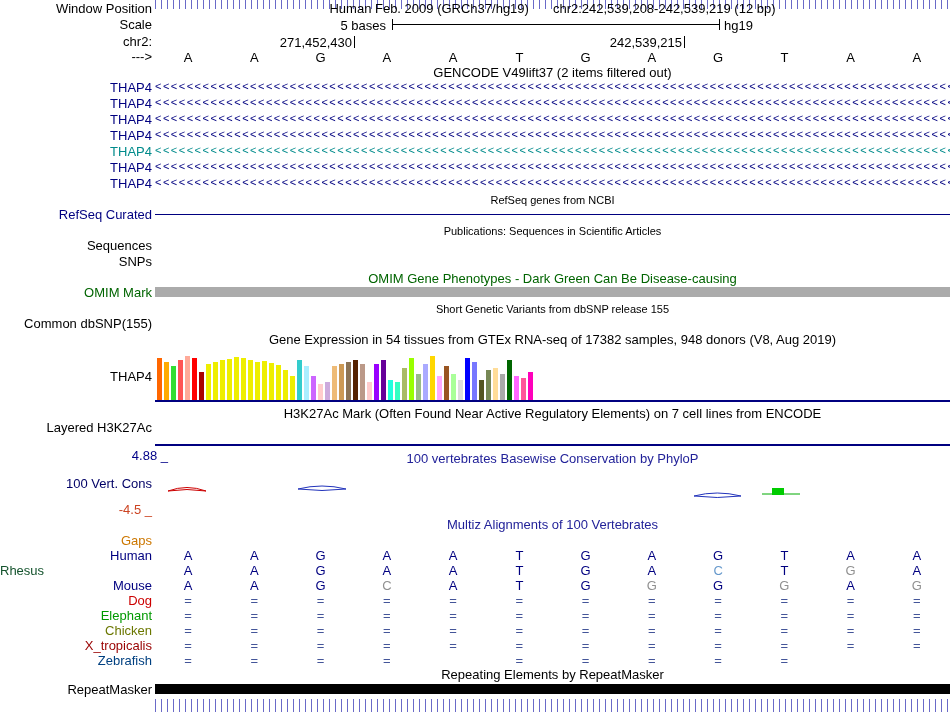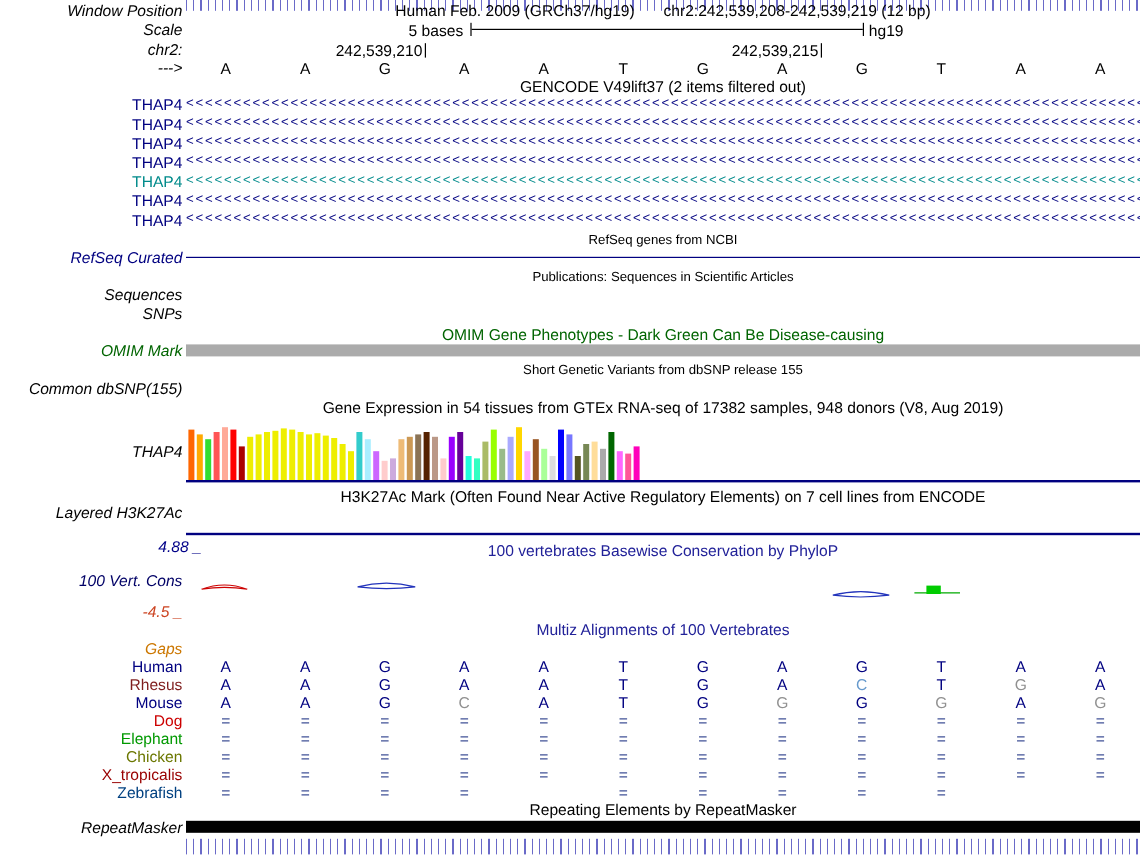--- a/index.html
+++ b/index.html
@@ -3,21 +3,21 @@
 <meta charset="utf-8">
 <style>
   html,body { margin:0; padding:0; background:#fff; }
   #screen {
     position:relative; width:950px; height:713px; background:#ffffff;
     font-family:"Liberation Sans", sans-serif; font-size:13px; color:#000;
     overflow:hidden;
   }
   .lbl {
     position:absolute; left:0; width:152px; text-align:right;
-    height:13px; line-height:13px; white-space:nowrap;font-style:italic;
+    height:13px; line-height:13px; white-space:nowrap;
   }
   .ctr {
     position:absolute; left:155px; width:795px; text-align:center;
     height:13px; line-height:13px; white-space:nowrap;
   }
   .small { font-size:11px; }
   .tick-row {
     position:absolute; left:155px; width:795px;
     background:repeating-linear-gradient(90deg,#6a6ac8 0 1px, transparent 1px 6px);
   }
@@ -35,21 +35,21 @@
   <div class="ctr" style="top:2px;">
     <span>Human Feb. 2009 (GRCh37/hg19)</span><span class="abs" style="position:static;display:inline-block;width:24px;"></span><span>chr2:242,539,208-242,539,219 (12 bp)</span>
   </div>
 
   <div class="lbl" style="top:18px;">Scale</div>
   <div class="abs" style="top:18px;left:300px;width:86px;text-align:right;">5 bases</div>
   <div class="abs" style="top:19px;left:392px;width:326px;height:11px;border-left:1px solid #000;border-right:1px solid #000;background:linear-gradient(#000,#000) center/100% 1px no-repeat;"></div>
   <div class="abs" style="top:18px;left:724px;">hg19</div>
 
   <div class="lbl" style="top:35px;">chr2:</div>
-  <div class="abs" style="top:35px;left:200px;width:152px;text-align:right;">242,539,210</div>
+  <div class="abs" style="top:35px;left:200px;width:152px;text-align:right;">271,452,430</div>
   <div class="abs" style="top:36px;left:354px;width:1px;height:12px;background:#000;"></div>
   <div class="abs" style="top:35px;left:530px;width:152px;text-align:right;">242,539,215</div>
   <div class="abs" style="top:36px;left:684px;width:1px;height:12px;background:#000;"></div>
 
   <div class="lbl" style="top:50px;">---&gt;</div>
 
   <div class="ctr" style="top:66px;">GENCODE V49lift37 (2 items filtered out)</div>
 
   <div class="ctr small" style="top:194px;">RefSeq genes from NCBI</div>
   <div class="lbl" style="top:208px;color:#000080;">RefSeq Curated</div>
@@ -182,21 +182,21 @@
     <div style="position: absolute; top: 548px; left: 287.5px; width: 66.25px; text-align: center; color: rgb(0, 0, 128);">G</div>
     <div style="position: absolute; top: 548px; left: 353.75px; width: 66.25px; text-align: center; color: rgb(0, 0, 128);">A</div>
     <div style="position: absolute; top: 548px; left: 420px; width: 66.25px; text-align: center; color: rgb(0, 0, 128);">A</div>
     <div style="position: absolute; top: 548px; left: 486.25px; width: 66.25px; text-align: center; color: rgb(0, 0, 128);">T</div>
     <div style="position: absolute; top: 548px; left: 552.5px; width: 66.25px; text-align: center; color: rgb(0, 0, 128);">G</div>
     <div style="position: absolute; top: 548px; left: 618.75px; width: 66.25px; text-align: center; color: rgb(0, 0, 128);">A</div>
     <div style="position: absolute; top: 548px; left: 685px; width: 66.25px; text-align: center; color: rgb(0, 0, 128);">G</div>
     <div style="position: absolute; top: 548px; left: 751.25px; width: 66.25px; text-align: center; color: rgb(0, 0, 128);">T</div>
     <div style="position: absolute; top: 548px; left: 817.5px; width: 66.25px; text-align: center; color: rgb(0, 0, 128);">A</div>
     <div style="position: absolute; top: 548px; left: 883.75px; width: 66.25px; text-align: center; color: rgb(0, 0, 128);">A</div>
-    <div style="position: absolute; top: 563px; left: 0px; width: 152px; text-align: right; color: #7f1d1d; white-space: nowrap;">Rhesus</div>
+    <div style="position: absolute; top: 563px; left: 0px; width: 152px; text-align: left; color: #14532d; white-space: nowrap;">Rhesus</div>
     <div style="position: absolute; top: 563px; left: 155px; width: 66.25px; text-align: center; color: rgb(0, 0, 128);">A</div>
     <div style="position: absolute; top: 563px; left: 221.25px; width: 66.25px; text-align: center; color: rgb(0, 0, 128);">A</div>
     <div style="position: absolute; top: 563px; left: 287.5px; width: 66.25px; text-align: center; color: rgb(0, 0, 128);">G</div>
     <div style="position: absolute; top: 563px; left: 353.75px; width: 66.25px; text-align: center; color: rgb(0, 0, 128);">A</div>
     <div style="position: absolute; top: 563px; left: 420px; width: 66.25px; text-align: center; color: rgb(0, 0, 128);">A</div>
     <div style="position: absolute; top: 563px; left: 486.25px; width: 66.25px; text-align: center; color: rgb(0, 0, 128);">T</div>
     <div style="position: absolute; top: 563px; left: 552.5px; width: 66.25px; text-align: center; color: rgb(0, 0, 128);">G</div>
     <div style="position: absolute; top: 563px; left: 618.75px; width: 66.25px; text-align: center; color: rgb(0, 0, 128);">A</div>
     <div style="position: absolute; top: 563px; left: 685px; width: 66.25px; text-align: center; color: rgb(102, 153, 204);">C</div>
     <div style="position: absolute; top: 563px; left: 751.25px; width: 66.25px; text-align: center; color: rgb(0, 0, 128);">T</div>

